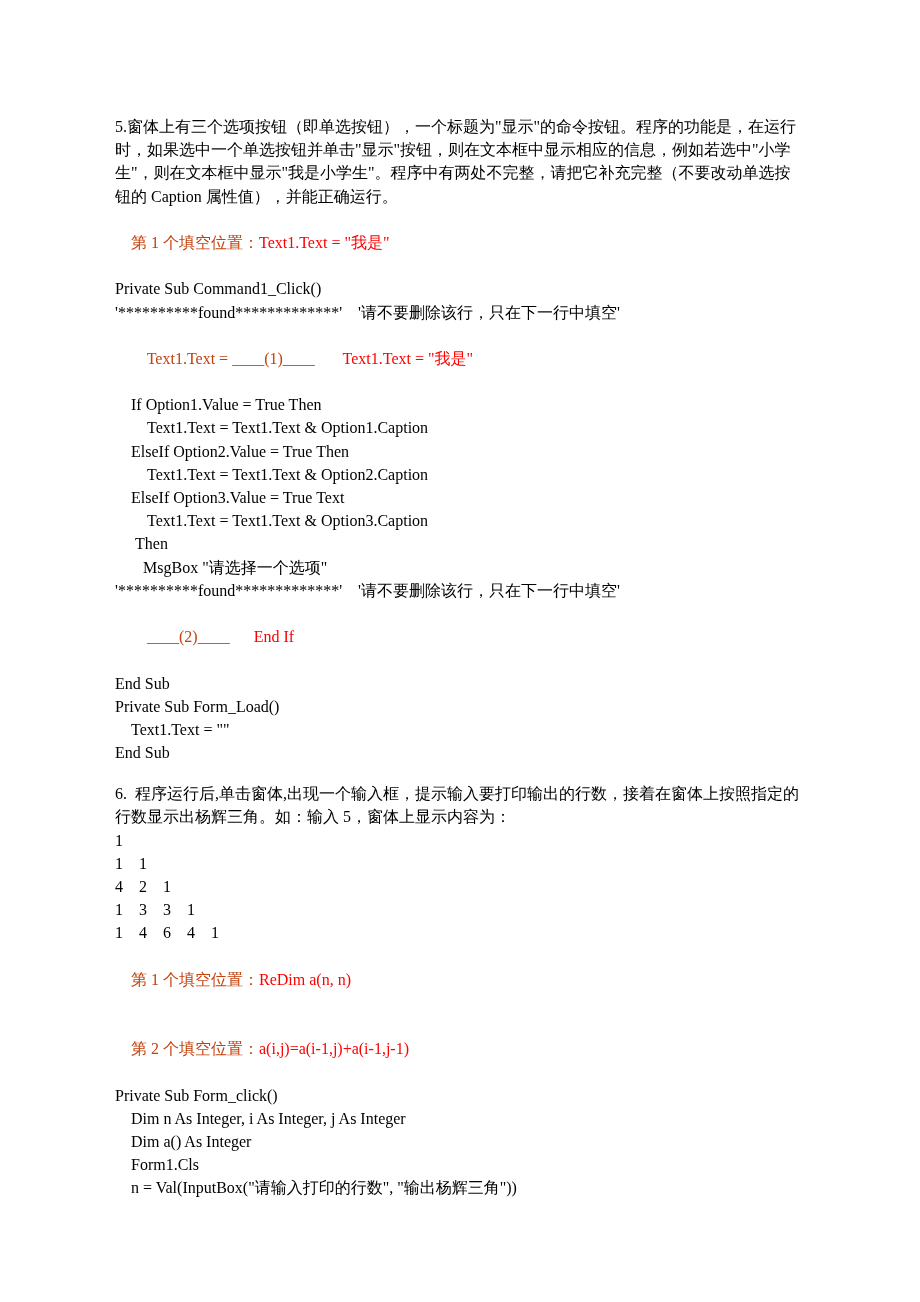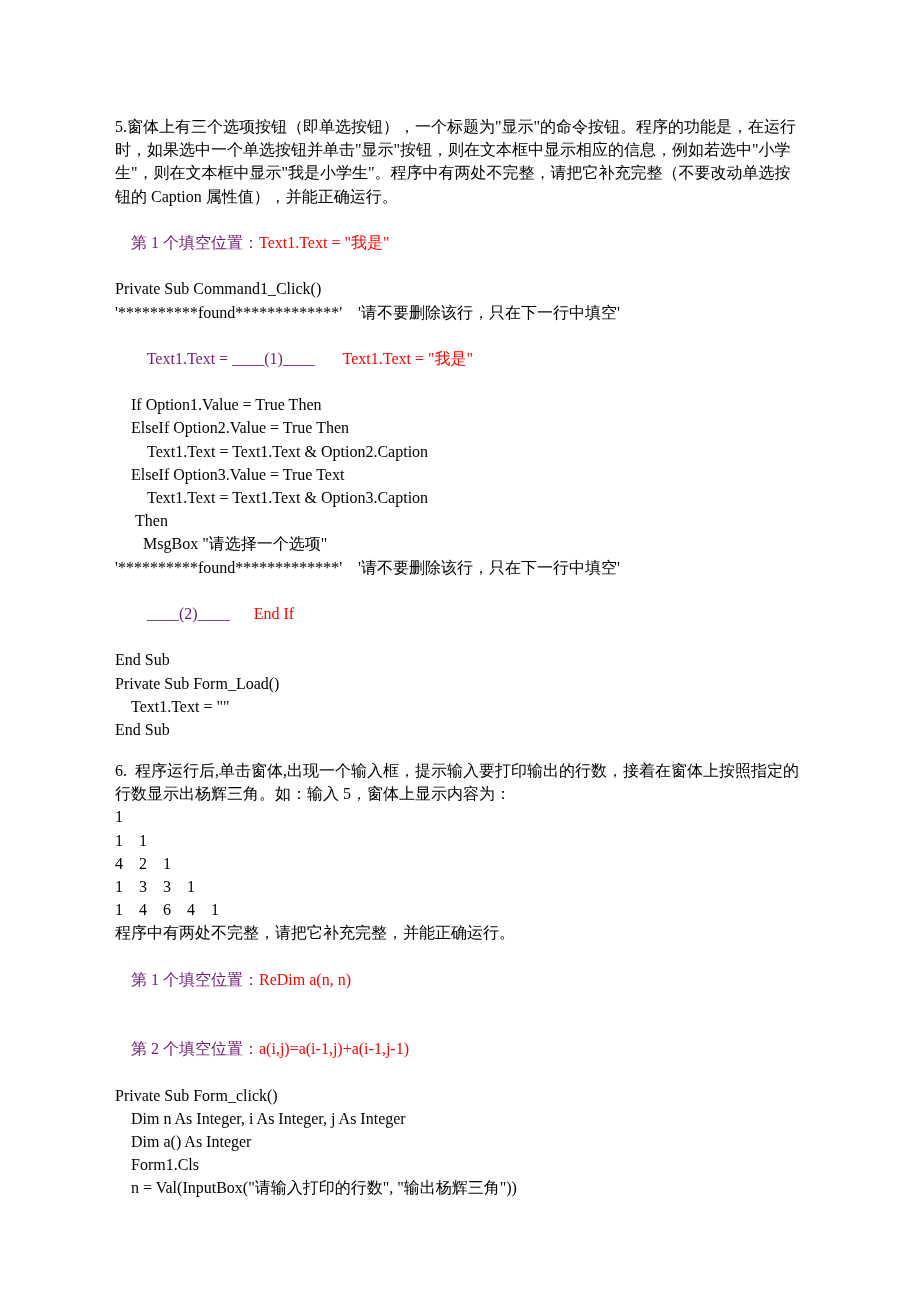--- a/index.html
+++ b/index.html
@@ -12,39 +12,40 @@
     color: #000;
   }
   .page {
     width: 920px;
     min-height: 1302px;
     padding: 115px 115px 60px 115px;
     box-sizing: border-box;
   }
   .line { white-space: pre-wrap; }
   .red { color: #ff0000; }
-  .blk { color: #701a75; }
+  .blk { color: #c2410c; }
 </style>
 </head>
 <body>
 
 <div class="page">
 
   <div class="line">5.窗体上有三个选项按钮（即单选按钮），一个标题为"显示"的命令按钮。程序的功能是，在运行时，如果选中一个单选按钮并单击"显示"按钮，则在文本框中显示相应的信息，例如若选中"小学生"，则在文本框中显示"我是小学生"。程序中有两处不完整，请把它补充完整（不要改动单选按钮的 Caption 属性值），并能正确运行。</div>
 
   <div class="line">
     <span class="blk">第 1 个填空位置：</span><span class="red">Text1.Text = "我是"</span>
   </div>
 
   <div class="line">Private Sub Command1_Click()</div>
   <div class="line">'**********found*************'    '请不要删除该行，只在下一行中填空'</div>
   <div class="line">
     <span class="blk">    Text1.Text = ____(1)____</span><span>       </span><span class="red">Text1.Text = "我是"</span>
   </div>
   <div class="line">    If Option1.Value = True Then</div>
+  <div class="line">        Text1.Text = Text1.Text &amp; Option1.Caption</div>
   <div class="line">    ElseIf Option2.Value = True Then</div>
   <div class="line">        Text1.Text = Text1.Text &amp; Option2.Caption</div>
   <div class="line">    ElseIf Option3.Value = True Text</div>
   <div class="line">        Text1.Text = Text1.Text &amp; Option3.Caption</div>
   <div class="line">     Then</div>
   <div class="line">       MsgBox "请选择一个选项"</div>
   <div class="line">'**********found*************'    '请不要删除该行，只在下一行中填空'</div>
   <div class="line">
     <span class="blk">    ____(2)____</span><span>      </span><span class="red">End If</span>
   </div>
@@ -54,21 +55,20 @@
   <div class="line">End Sub</div>
 
   <div style="height:18px"></div>
 
   <div class="line">6.  程序运行后,单击窗体,出现一个输入框，提示输入要打印输出的行数，接着在窗体上按照指定的行数显示出杨辉三角。如：输入 5，窗体上显示内容为：</div>
   <div class="line">1</div>
   <div class="line">1    1</div>
   <div class="line">4    2    1</div>
   <div class="line">1    3    3    1</div>
   <div class="line">1    4    6    4    1</div>
-  <div class="line">程序中有两处不完整，请把它补充完整，并能正确运行。</div>
 
   <div class="line">
     <span class="blk">第 1 个填空位置：</span><span class="red">ReDim a(n, n)</span>
   </div>
   <div class="line">
     <span class="blk">第 2 个填空位置：</span><span class="red">a(i,j)=a(i-1,j)+a(i-1,j-1)</span>
   </div>
 
   <div class="line">Private Sub Form_click()</div>
   <div class="line">    Dim n As Integer, i As Integer, j As Integer</div>

